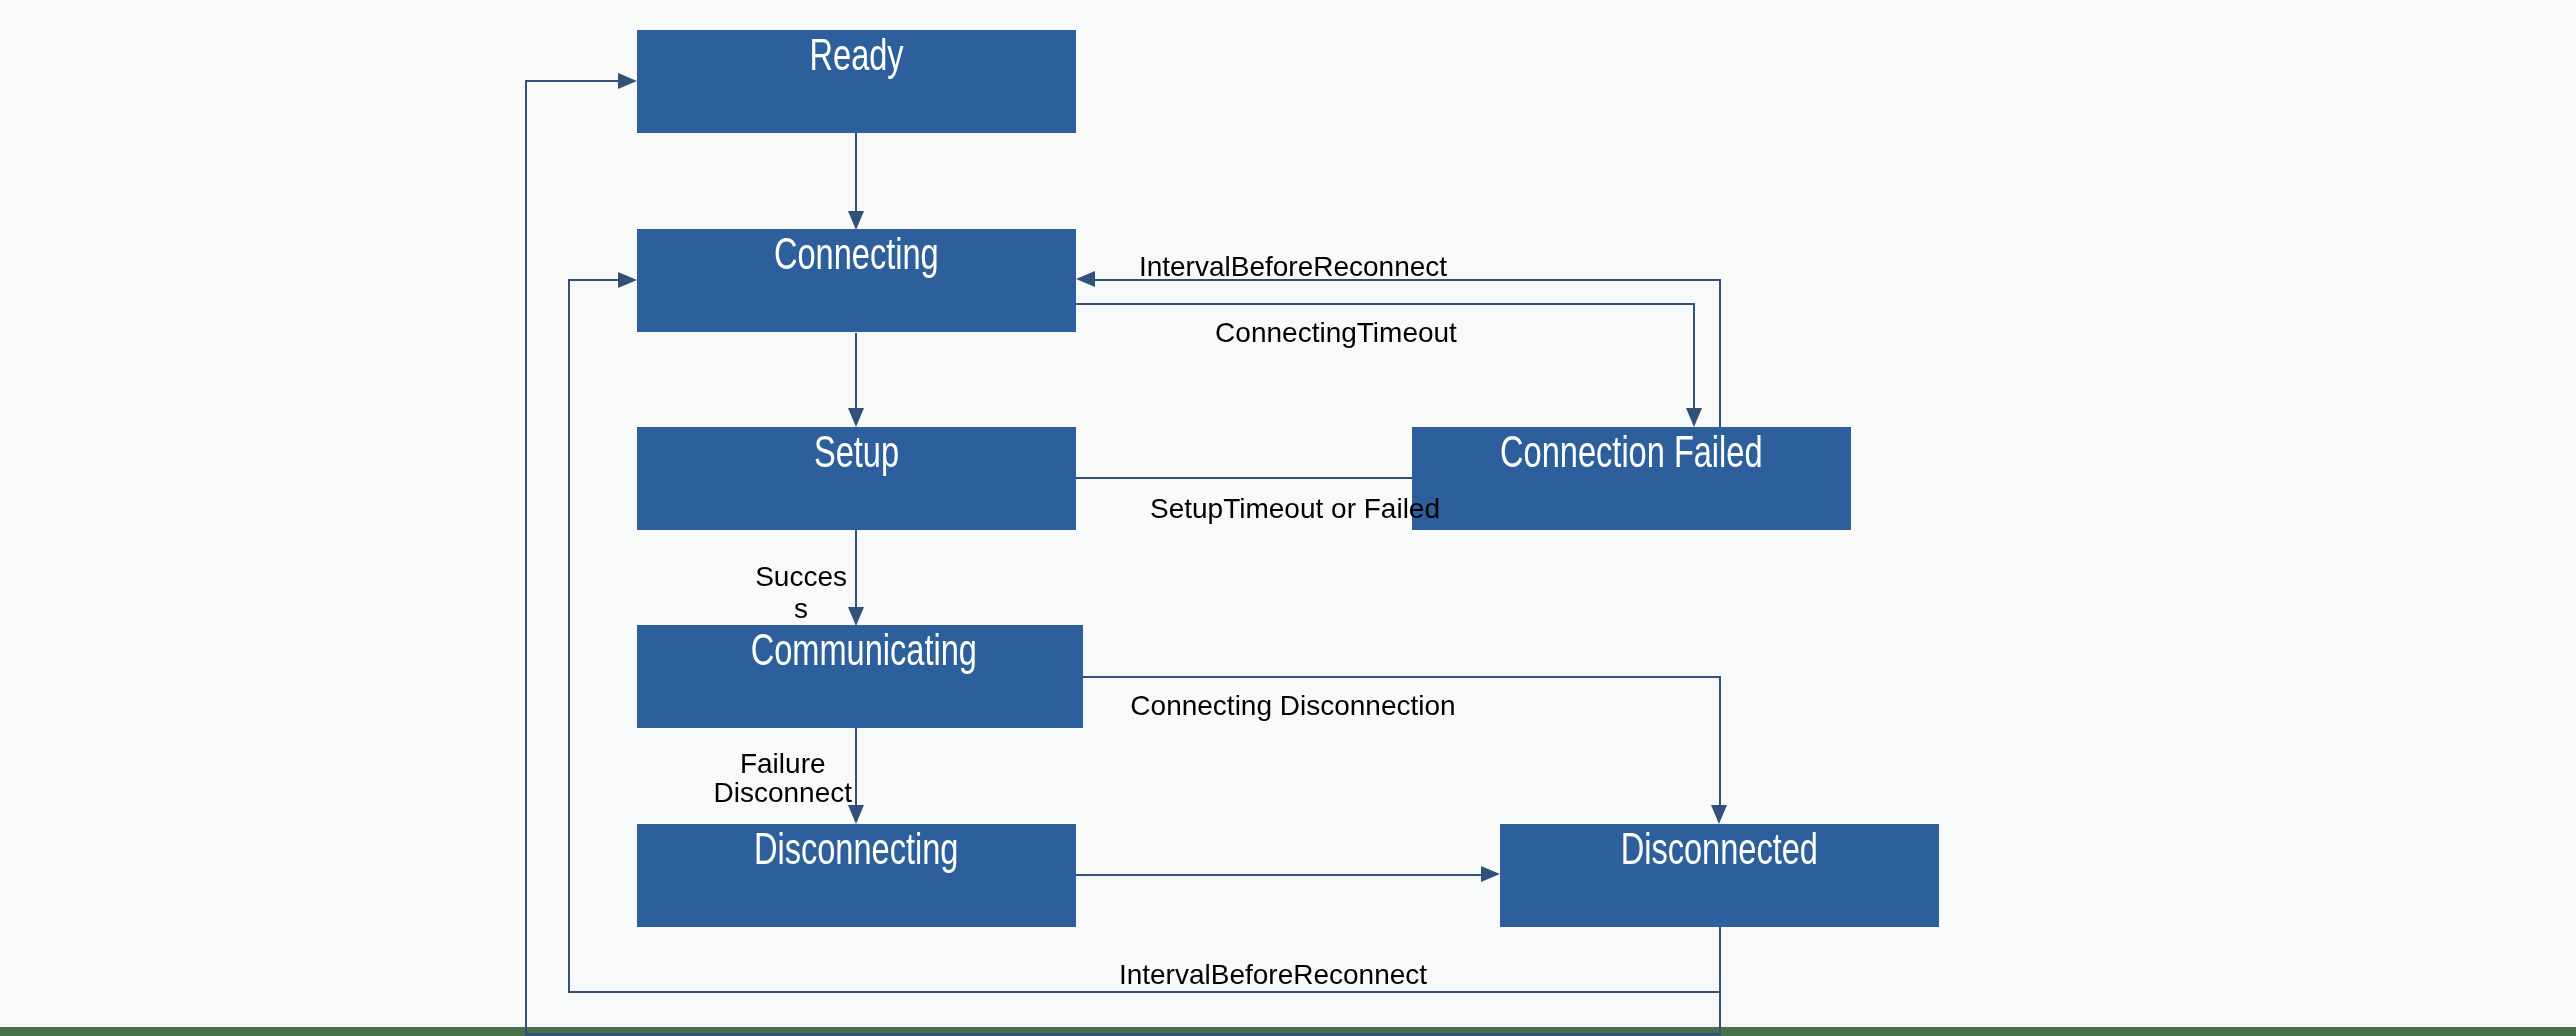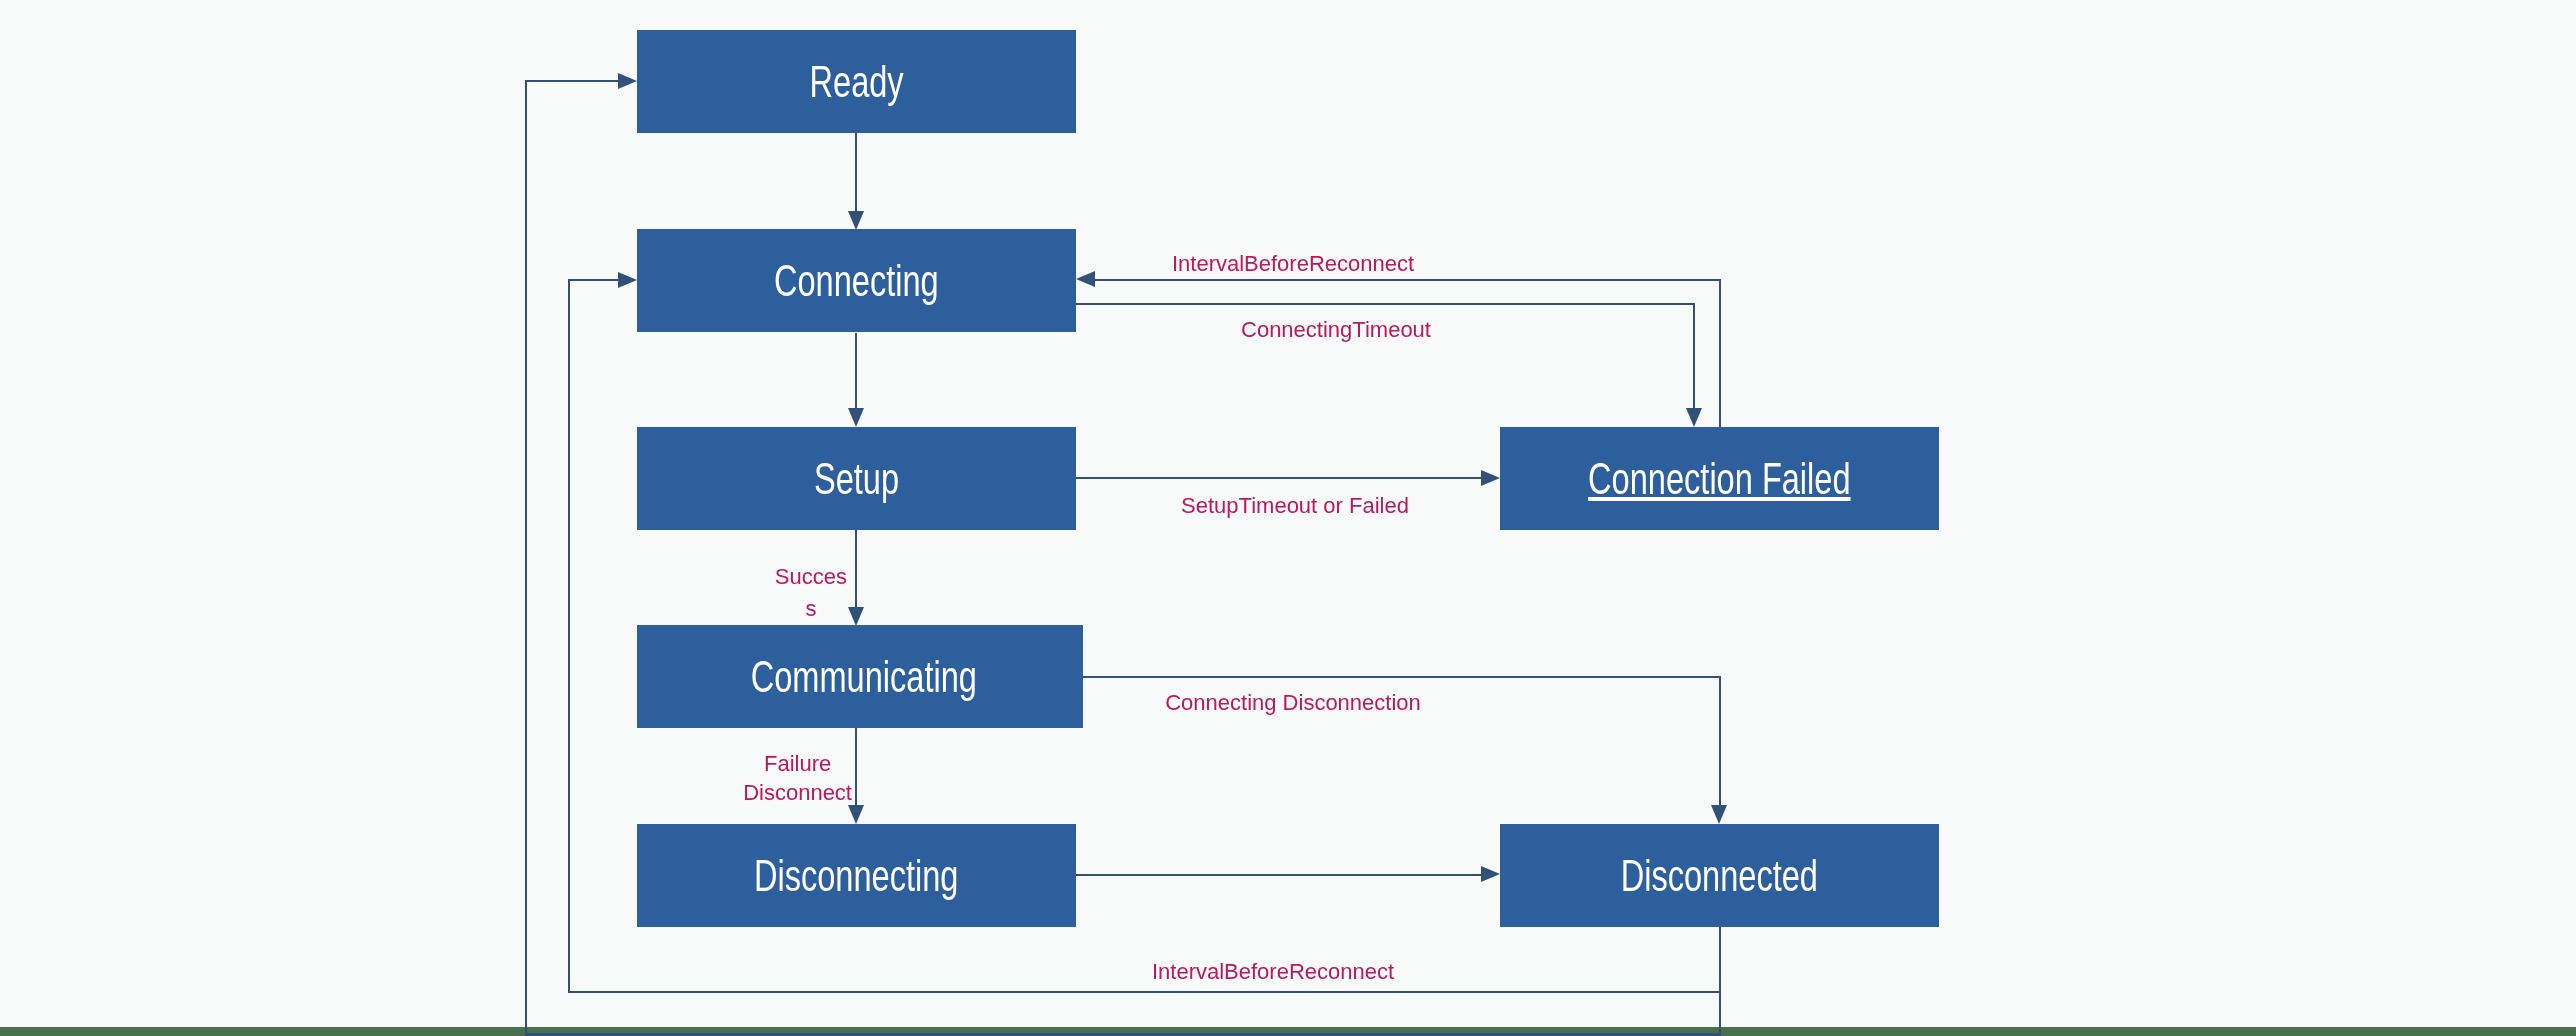--- a/index.html
+++ b/index.html
@@ -5,30 +5,30 @@
   html, body { margin:0; padding:0; }
   body {
     width:2576px; height:1037px; position:relative; overflow:hidden;
     background:#f8f9f9;
     font-family:"Liberation Sans", sans-serif;
   }
   
   .node {
     position:absolute; width:439px; height:103px;
     background:#2d5f9c; color:#ffffff;
-    display:flex; align-items:center; justify-content:center;
+    display:flex; align-items:flex-start; justify-content:center;
   }
   .node .node-label {
     font-size:44px; font-weight:300; white-space:nowrap;
     transform:scaleX(0.74);
   }
   #n-ready        { left:637px; top:30px;  }
   #n-connecting   { left:637px; top:229px; }
   #n-setup        { left:637px; top:427px; }
-  #n-cfailed      { left:1500px; top:427px;text-decoration:underline; }
+  #n-cfailed      { left:1412px; top:427px; }
   #n-comm         { left:637px; top:625px;padding-left:7px;}
   #n-discing      { left:637px; top:824px;}
   #n-disced       { left:1500px; top:824px;}
 
   
   .line { position:absolute; background:#315179; }
   .h { height:2.3px; }
   .v { width:2.3px; }
 
   #ln-ready-conn      { left:855px; top:133px;  height:80px; }
@@ -64,21 +64,21 @@
   #ar-cf-left     { left:1481px; top:470px;  }
   #ar-disced-left { left:1481px; top:866px; }
   #ar-conn-right  { left:1076px; top:271px;  }
   #ar-cf-top      { left:1686px; top:408px;  }
   #ar-disced-top  { left:1711px; top:805px; }
   #ar-conn-left   { left:618px; top:272px;  }
   #ar-ready-left  { left:618px; top:73px;  }
 
   
   .elabel {
-    position:absolute; color:#be185d; font-size:22px; white-space:nowrap;
+    position:absolute; color:#000000; font-size:28px; white-space:nowrap;
   }
   .elabel.centered { transform:translateX(-50%); }
   .elabel.right-al { text-align:center; }
   #l-ibr-top  { left:1293px; top:251px;  }
   #l-ct       { left:1336px; top:317px;  }
   #l-st       { left:1295px; top:493px;  }
   #l-ud       { left:1293px; top:690px; }
   #l-ibr-bot  { left:1273px; top:959px; }
   #l-success  { right:1729px; top:561px;  line-height:32px; }
   #l-graceful { right:1724px; top:749px; line-height:29px; }

